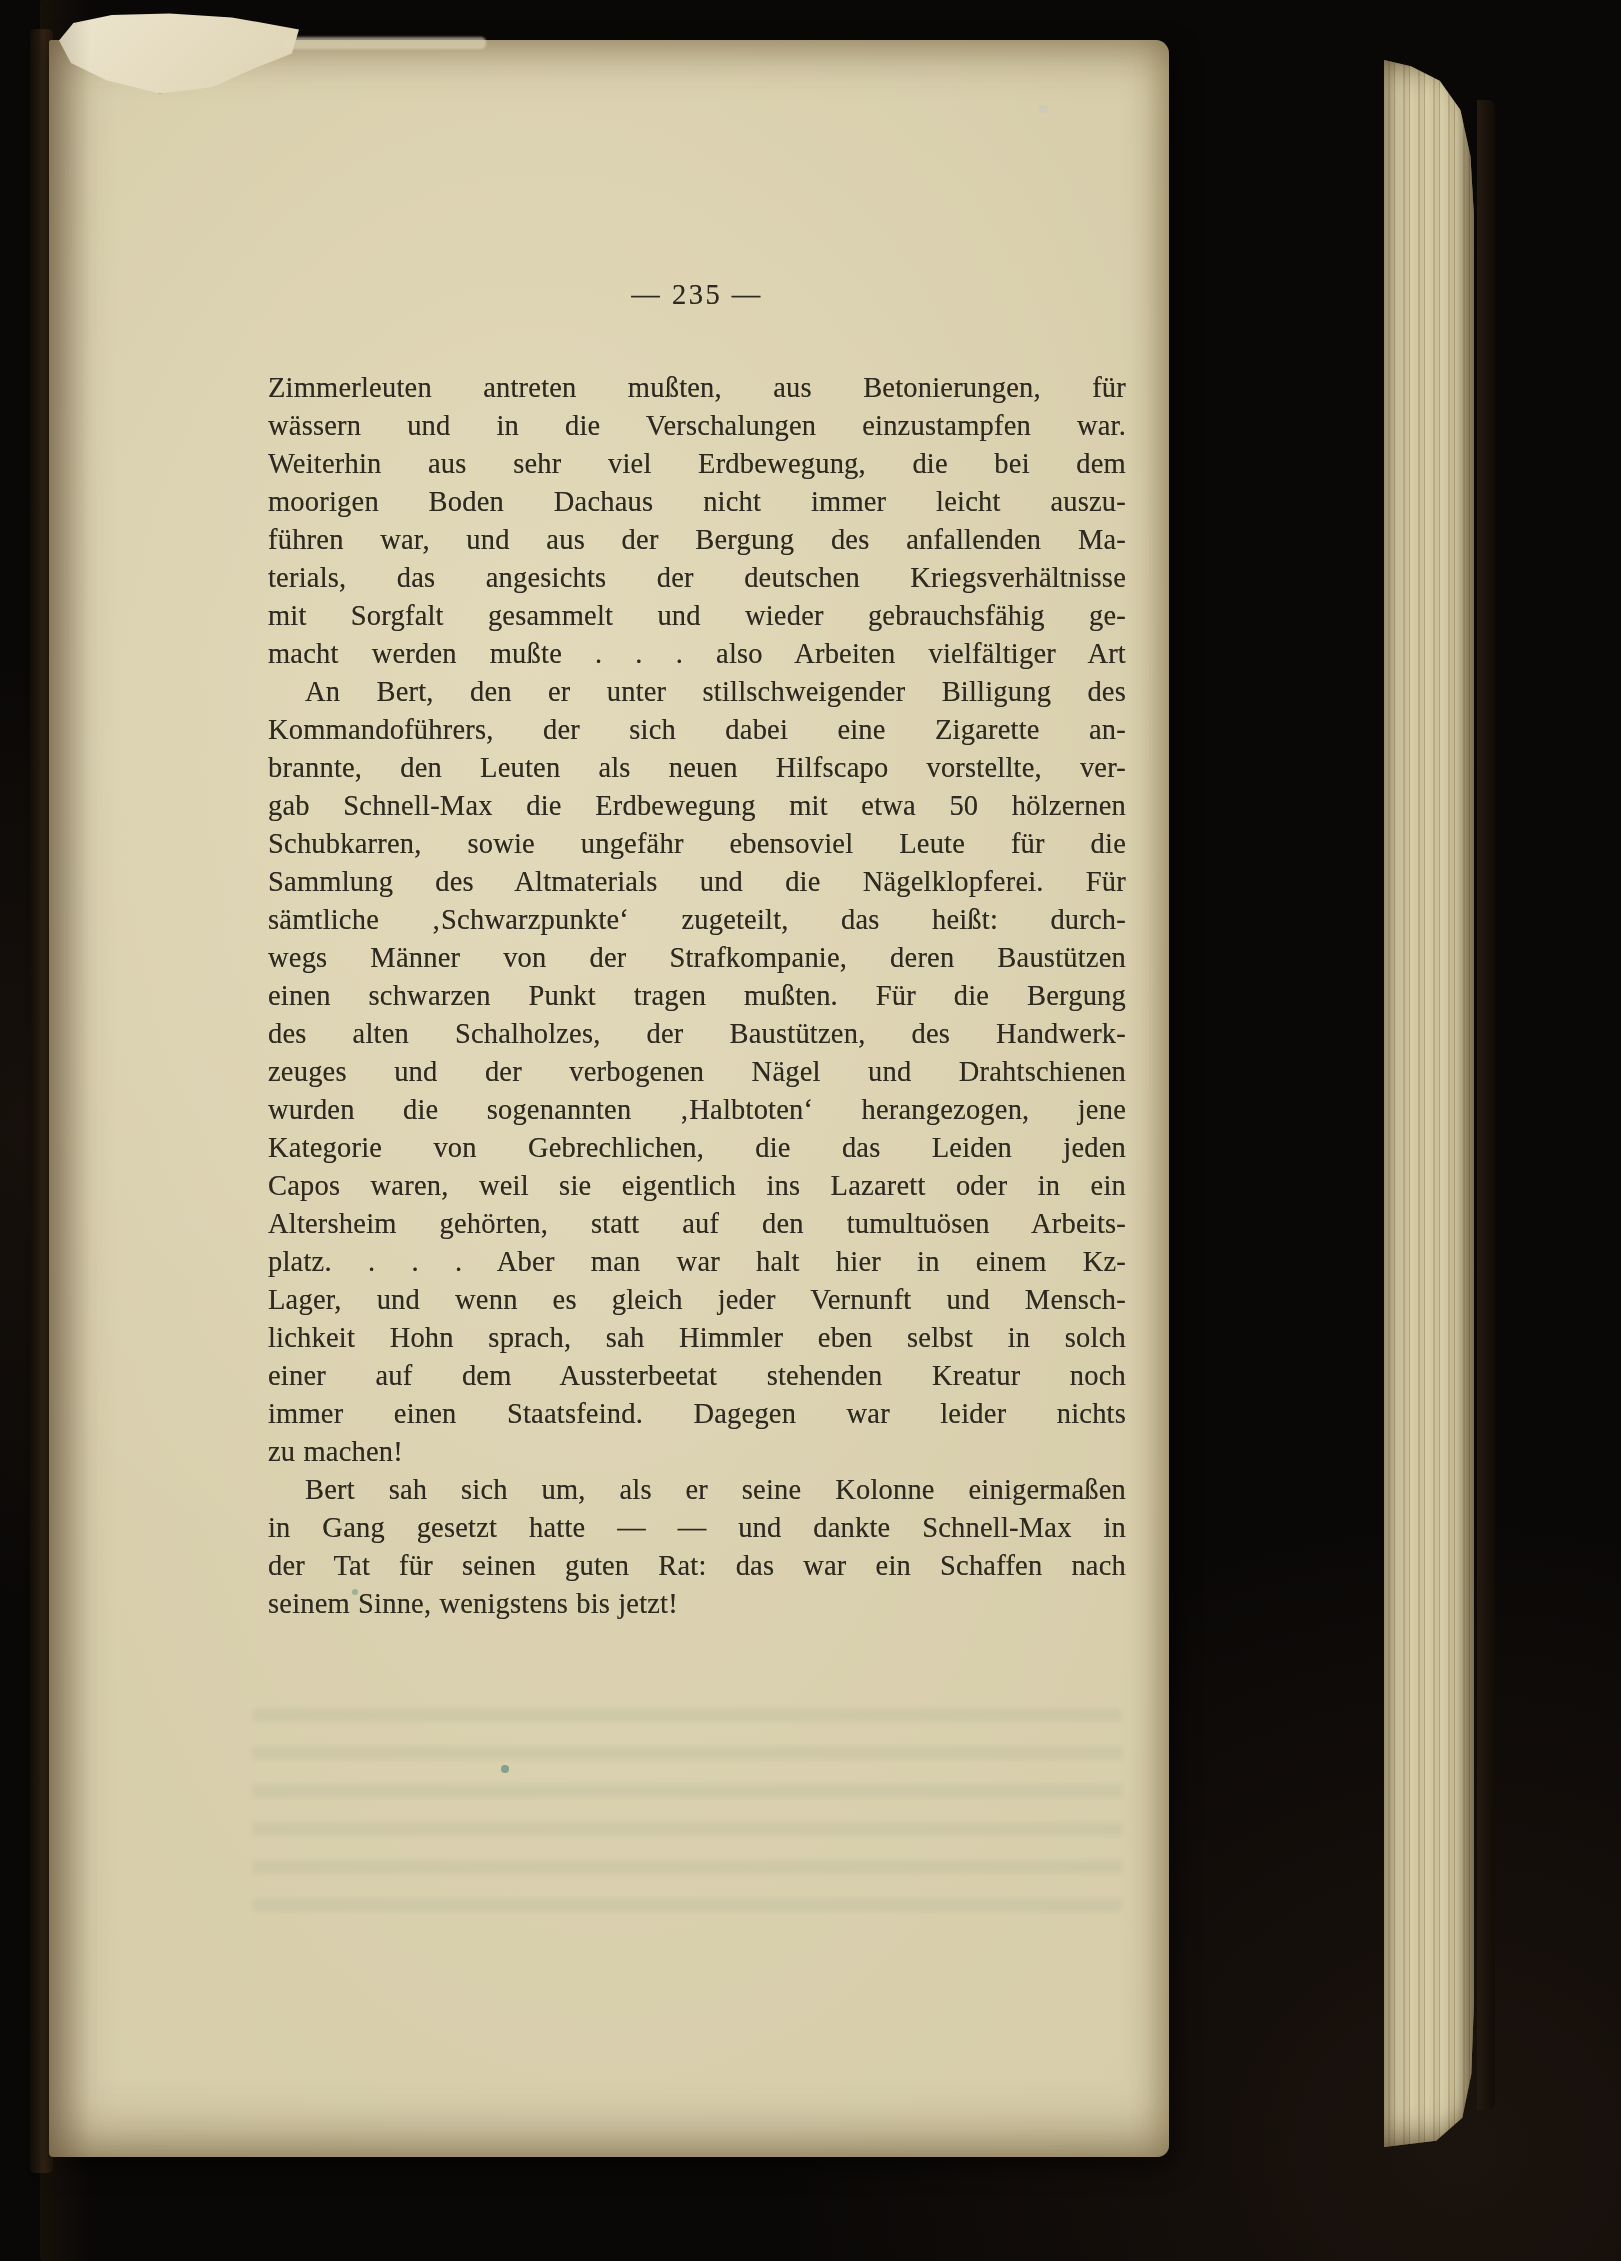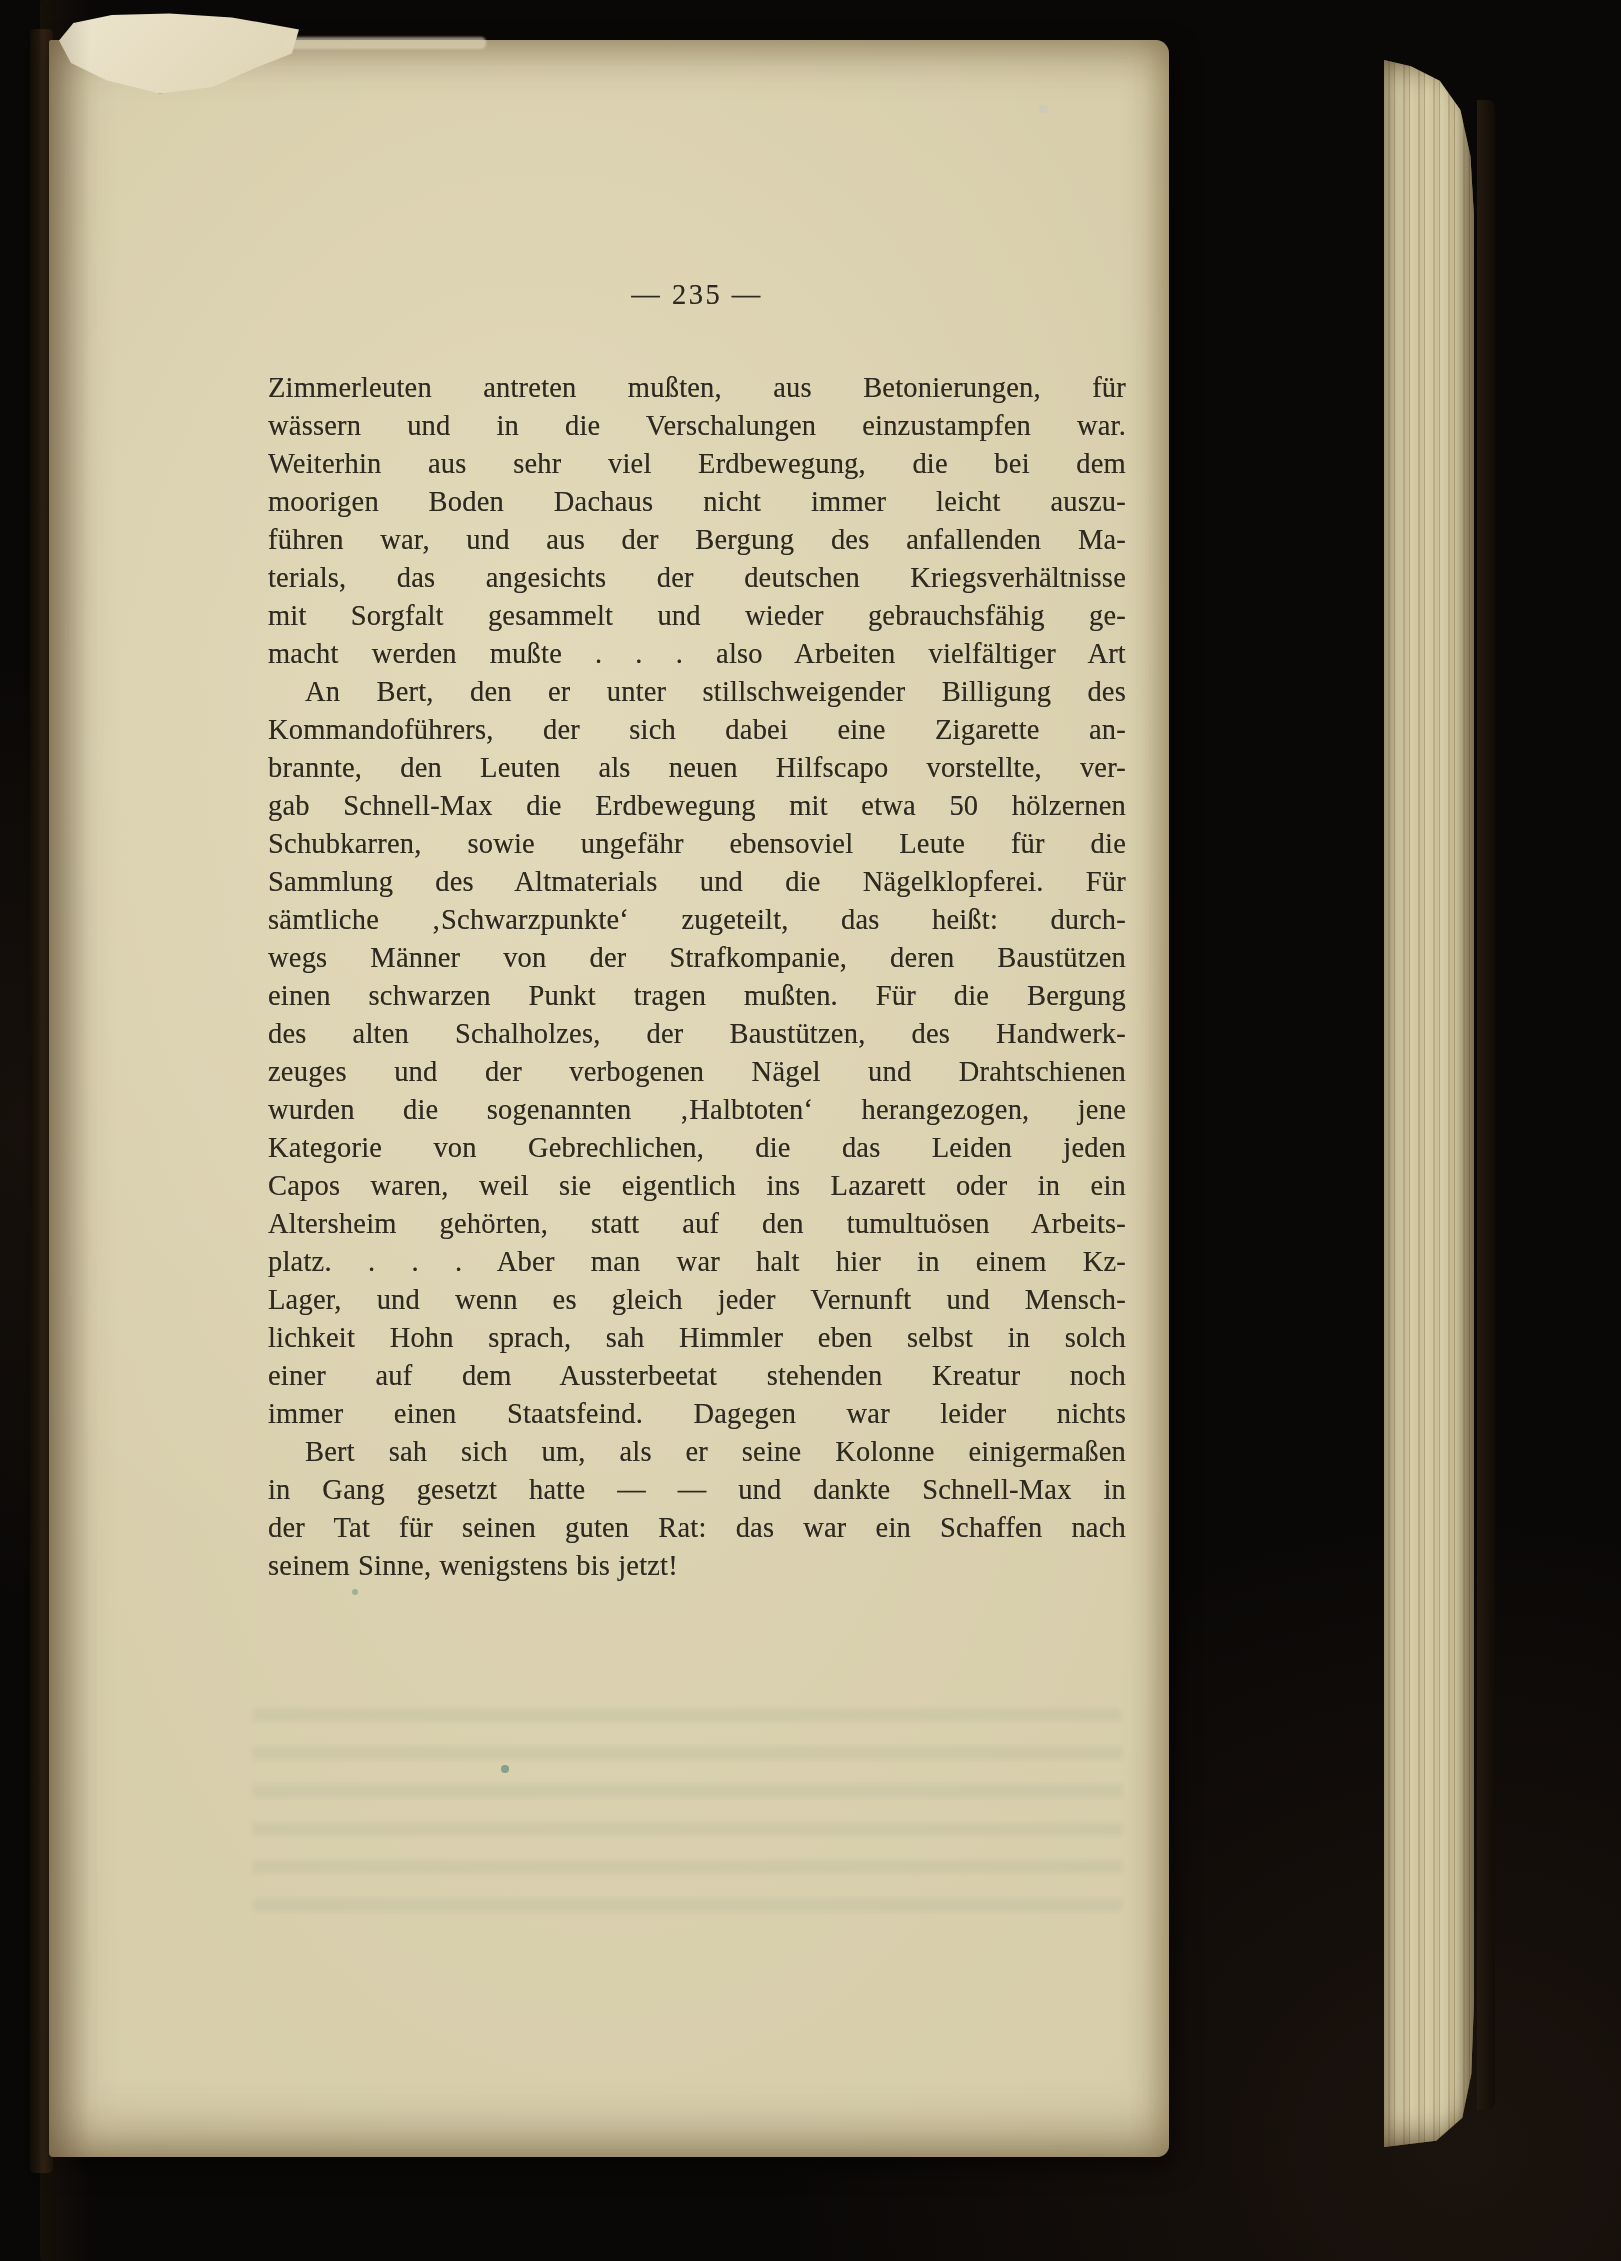--- a/index.html
+++ b/index.html
@@ -102,20 +102,21 @@
       <div class="line">zeuges und der verbogenen Nägel und Drahtschienen</div>
       <div class="line">wurden die sogenannten ‚Halbtoten‘ herangezogen, jene</div>
       <div class="line">Kategorie von Gebrechlichen, die das Leiden jeden</div>
       <div class="line">Capos waren, weil sie eigentlich ins Lazarett oder in ein</div>
       <div class="line">Altersheim gehörten, statt auf den tumultuösen Arbeits-</div>
       <div class="line">platz. . . . Aber man war halt hier in einem Kz-</div>
       <div class="line">Lager, und wenn es gleich jeder Vernunft und Mensch-</div>
       <div class="line">lichkeit Hohn sprach, sah Himmler eben selbst in solch</div>
       <div class="line">einer auf dem Aussterbeetat stehenden Kreatur noch</div>
       <div class="line">immer einen Staatsfeind. Dagegen war leider nichts</div>
+      <div class="line last">zu machen!</div>
       <div class="line indent">Bert sah sich um, als er seine Kolonne einigermaßen</div>
       <div class="line">in Gang gesetzt hatte — — und dankte Schnell-Max in</div>
       <div class="line">der Tat für seinen guten Rat: das war ein Schaffen nach</div>
       <div class="line last">seinem Sinne, wenigstens bis jetzt!</div>
     </div>
   <div class="bleed-through-smudge"></div>
   <div class="ink-speck speck-1"></div>
   <div class="ink-speck speck-2"></div>
   <div class="ink-speck speck-3"></div>
 </div>

